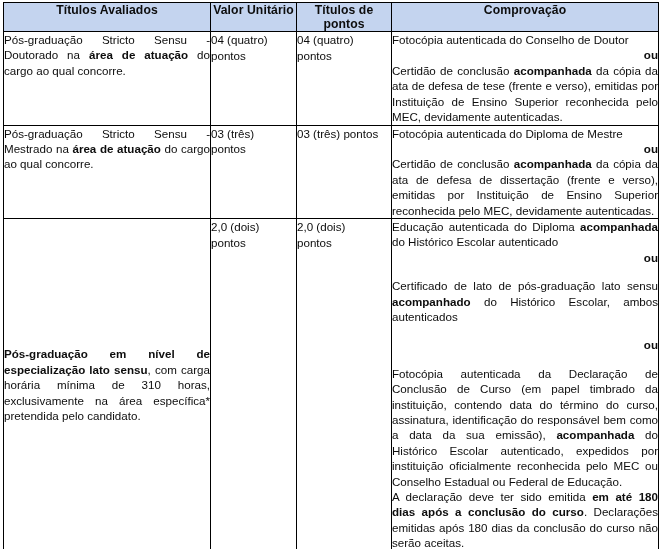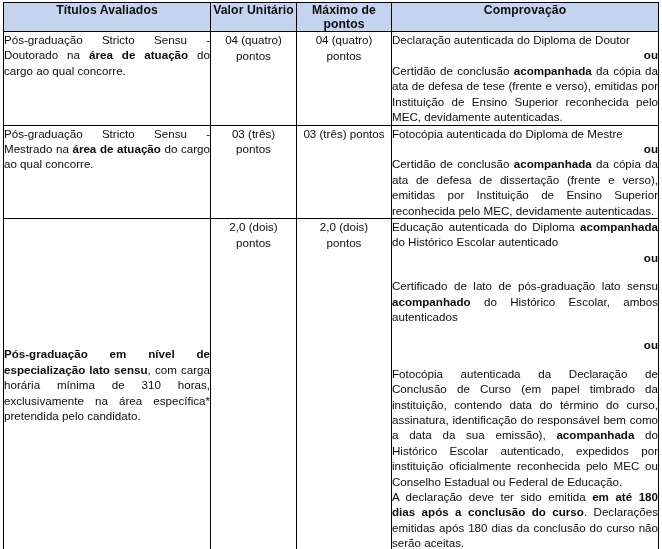--- a/index.html
+++ b/index.html
@@ -55,21 +55,21 @@
     font-size: 11.6px;
     line-height: 1.33;
     text-align: justify;
     text-justify: inter-word;
     vertical-align: top;
   }
   td.cell-titulo.middle {
     vertical-align: middle;
   }
   td.cell-num {
-    text-align: center;
+    text-align: left;
     vertical-align: middle;
     font-size: 11.6px;
     line-height: 1.35;
     padding: 4px 5px;
   }
   td.cell-comprov {
     padding: 5px 7px 6px 7px;
     font-size: 11.6px;
     line-height: 1.33;
     text-align: justify;
@@ -109,21 +109,21 @@
       <col class="c-valor">
       <col class="c-maximo">
       <col class="c-comprov">
     </colgroup>
 
     <thead>
       <tr>
         <th>Títulos Avaliados</th>
         <th>Valor Unitário</th>
         <th>
-          <span>Máximo de</span><br>
+          <span>Títulos de</span><br>
           <span>pontos</span>
         </th>
         <th>Comprovação</th>
       </tr>
     </thead>
 
     <tbody>
 
       <tr class="row1">
         <td class="cell-titulo">
@@ -131,21 +131,21 @@
         </td>
         <td class="cell-num">
           <span>04 (quatro)</span><br>
           <span>pontos</span>
         </td>
         <td class="cell-num">
           <span>04 (quatro)</span><br>
           <span>pontos</span>
         </td>
         <td class="cell-comprov">
-          <p class="last-line">Declaração autenticada do Diploma de Doutor</p>
+          <p class="last-line">Fotocópia autenticada do Conselho de Doutor</p>
           <p class="kw">ou</p>
           <p><span>Certidão de conclusão </span><span class="b">acompanhada</span><span> da cópia da ata de defesa de tese (frente e verso), emitidas por Instituição de Ensino Superior reconhecida pelo MEC, devidamente autenticadas.</span></p>
         </td>
       </tr>
 
       <tr class="row2">
         <td class="cell-titulo">
           <span>Pós-graduação </span><span class="i">Stricto Sensu</span><span> - Mestrado na </span><span class="b">área de atuação</span><span> do cargo ao qual concorre.</span>
         </td>
         <td class="cell-num">

